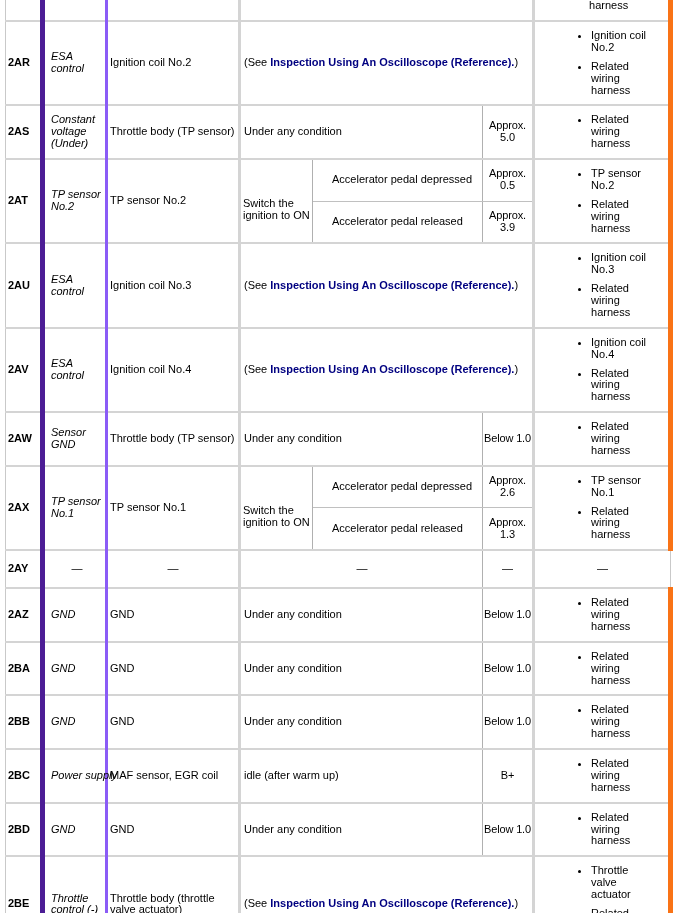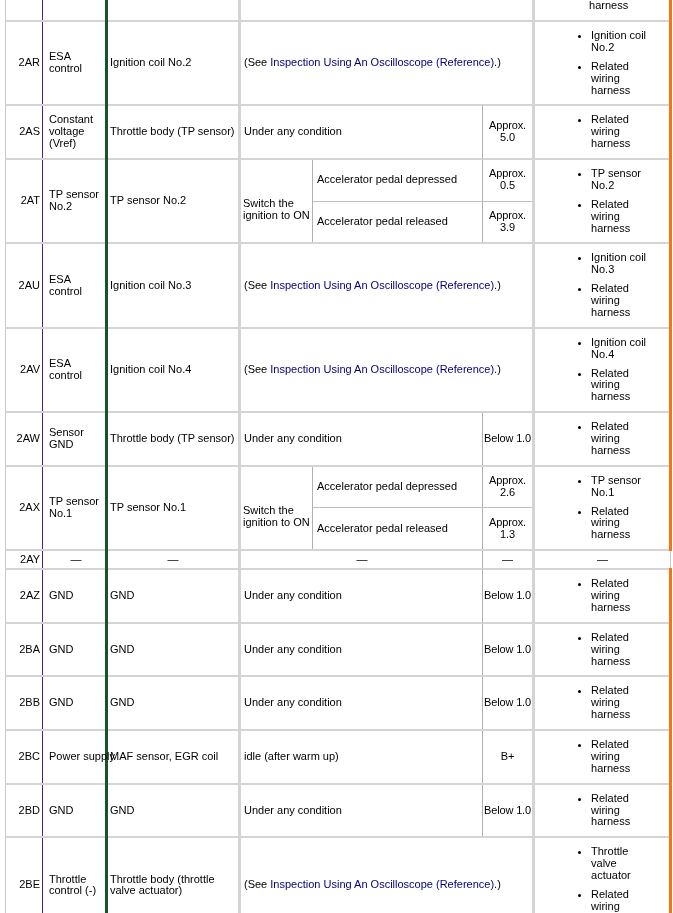--- a/index.html
+++ b/index.html
@@ -19,41 +19,41 @@
   }
   td{
     padding:1px 2px;
     font-size:11px;
     line-height:1.08;
     vertical-align:middle;
     word-wrap:break-word;
   }
   
   .bL{border-left:1px solid #c9c9c9;}
-  .t{border-right:1px solid #4c1d95;text-align:right;}
-  .sig{border-right:3px solid #14532d;padding-left:6px;}
+  .t{border-right:5px solid #4c1d95;text-align:left;font-weight:bold;}
+  .sig{border-right:3px solid #8b5cf6;padding-left:6px;font-style:italic;}
   .conn{border-right:3px solid #d4d4d4;padding-left:2px;}
   .cond{padding-left:3px;text-align:left;}
   .spanAll{border-right:3px solid #d4d4d4;}
   .span2{border-right:1px solid #b0b0b0;}
   .condMain{border-right:1px solid #b0b0b0;padding:19px 1px 1px 2px;}
-  .condSub{border-right:1px solid #b0b0b0;padding-left:4px;}
+  .condSub{border-right:1px solid #b0b0b0;padding-left:19px;}
   .val{border-right:3px solid #d4d4d4;text-align:center;padding:1px 0;letter-spacing:-0.15px;}
-  .rel{border-right:3px solid #f97316;}
+  .rel{border-right:5px solid #f97316;}
   .relC{border-right:1px solid #c9c9c9;text-align:center;}
   .c{text-align:center;}
   .nw{white-space:nowrap;overflow:visible;}
   
   .rs{border-bottom:2px solid #d4d4d4;}   
   .ss{border-bottom:1px solid #c0c0c0;}   
   
   .rel ul{margin:0;padding:0 0 0 54px;list-style:disc;}
   .rel li{width:62px;margin:7px 0;text-align:left;}
   
-  a.osc{color:#000080;font-weight:normal;text-decoration:none;cursor:pointer;margin-top:6px;}
+  a.osc{color:#000080;font-weight:bold;text-decoration:none;cursor:pointer;margin-top:6px;}
   
   tr.pt td{vertical-align:top;padding-top:0;}
   tr.pt .tail{padding-left:54px;text-align:left;}
 </style>
 </head>
 <body>
 
 <div class="wrap">
 <table class="tv">
   <colgroup>
@@ -83,21 +83,21 @@
     <td class="rel rs">
       <ul>
         <li>Ignition coil No.2</li>
         <li>Related wiring harness</li>
       </ul>
     </td>
   </tr>
 
   <tr style="height:50px">
     <td class="t bL rs">2AS</td>
-    <td class="sig rs">Constant voltage (Vref)</td>
+    <td class="sig rs">Constant voltage (Under)</td>
     <td class="conn rs">Throttle body (TP sensor)</td>
     <td class="cond span2 rs" colspan="2">Under any condition</td>
     <td class="val rs">Approx. 5.0</td>
     <td class="rel rs">
       <ul>
         <li>Related wiring harness</li>
       </ul>
     </td>
   </tr>
 
@@ -171,21 +171,21 @@
         <li>TP sensor No.1</li>
         <li>Related wiring harness</li>
       </ul>
     </td>
   </tr>
   <tr style="height:41px">
     <td class="condSub rs">Accelerator pedal released</td>
     <td class="val rs">Approx. 1.3</td>
   </tr>
 
-  <tr style="height:19px">
+  <tr style="height:38px">
     <td class="t bL rs">2AY</td>
     <td class="sig rs c">—</td>
     <td class="conn rs c">—</td>
     <td class="cond span2 rs c" colspan="2">—</td>
     <td class="val rs">—</td>
     <td class="relC rs">—</td>
   </tr>
 
   <tr style="height:51px">
     <td class="t bL rs">2AZ</td>

